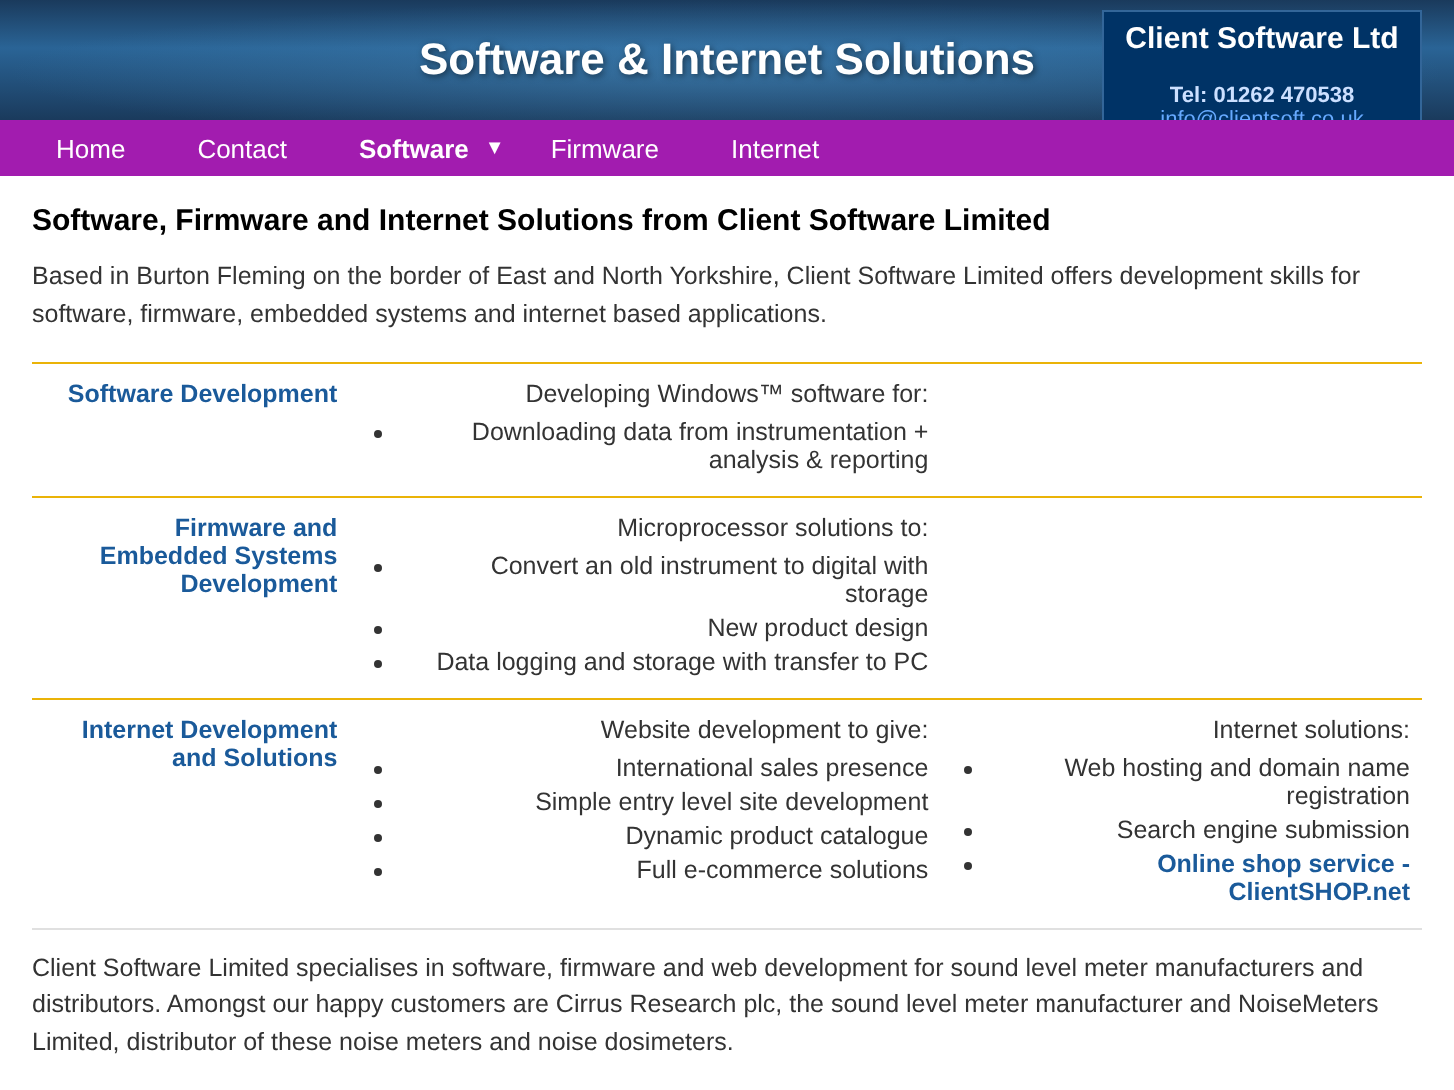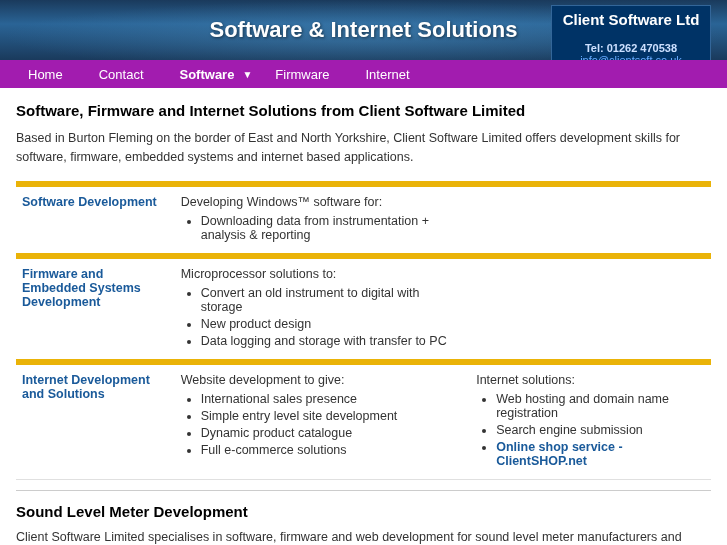--- a/index.html
+++ b/index.html
@@ -96,22 +96,23 @@
 
     
     .services-table {
       width: 100%;
       border-collapse: collapse;
       margin-bottom: 10px;
     }
     .services-table td {
       vertical-align: top;
       padding: 8px 6px;
-      border-top: 6px solid #eab308;
-      font-size: 12.5px;
+      border-top: 1px solid #eab308;
+      font-size: 12.5px;
+      text-align: right;
     }
     .services-table tr:last-child td {
       border-bottom: 1px solid #e0e0e0;
     }
     .service-name {
       color: #1a5a9a;
       font-weight: bold;
       font-size: 12.5px;
       width: 145px;
       padding-right: 10px;
@@ -219,15 +220,14 @@
         <ul>
           <li>Web hosting and domain name registration</li>
           <li>Search engine submission</li>
           <li><a class="highlight">Online shop service - ClientSHOP.net</a></li>
         </ul>
       </td>
     </tr>
   </tbody>
     </table>
 
-  <div class="section-title">Sound Level Meter Development</div>
   <div class="section-text">Client Software Limited specialises in software, firmware and web development for sound level meter manufacturers and distributors. Amongst our happy customers are Cirrus Research plc, the sound level meter manufacturer and NoiseMeters Limited, distributor of these noise meters and noise dosimeters.</div>
 </div>
 
 </body></html>

